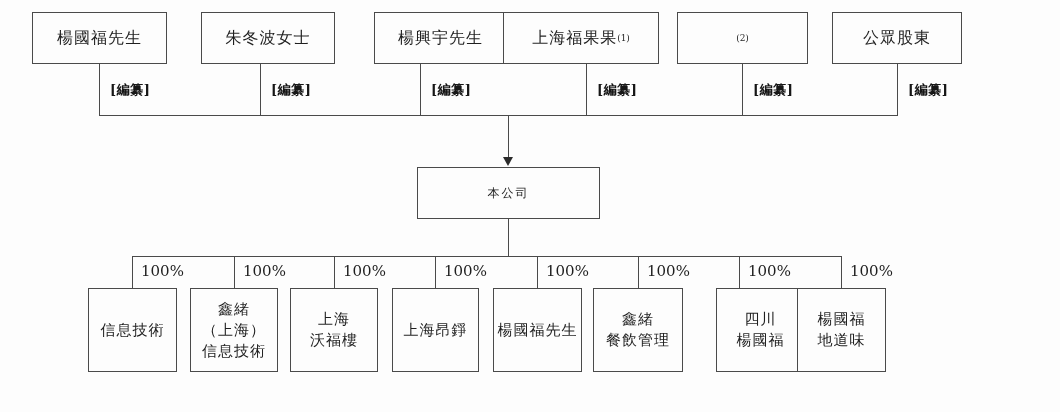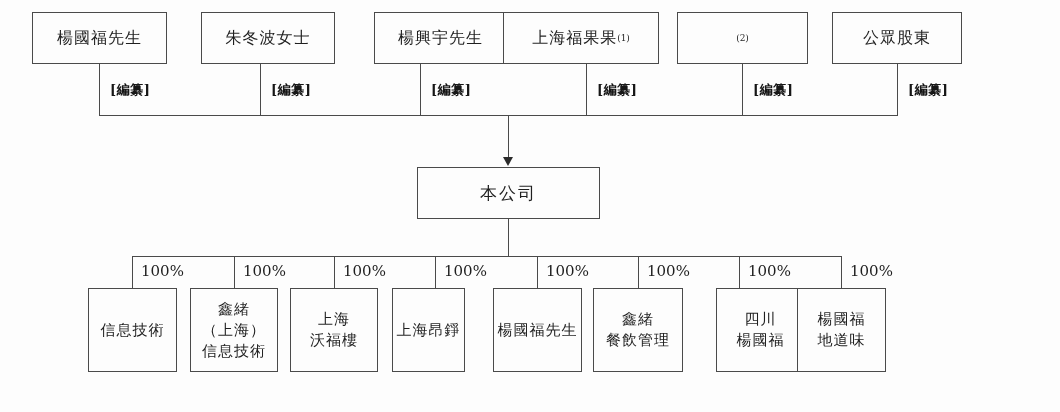--- a/index.html
+++ b/index.html
@@ -8,21 +8,21 @@
     font-family:"DejaVu Serif","Liberation Serif",serif;color:#1f1f1f;
     overflow:hidden;
   }
   .node{
     position:absolute;border:1px solid #4a4a4a;background:#fdfdfd;
     display:flex;align-items:center;justify-content:center;text-align:center;
     box-sizing:border-box;
   }
   .top-node{top:12px;height:52px;font-size:16px;letter-spacing:1px;}
   .top-node sup{font-size:9px;letter-spacing:0;}
-  .company-node{left:417px;top:167px;width:183px;height:52px;font-size:17px;letter-spacing:2px;}
+  .company-node{left:417px;top:167px;width:183px;height:52px;font-size:12px;letter-spacing:2px;}
   .sub-node{top:288px;height:84px;font-size:15px;line-height:21px;letter-spacing:1px;}
   .sub-node .nm{white-space:pre-line;}
   .vline,.hline{position:absolute;background:#4a4a4a;}
   .vline{width:1px;}
   .hline{height:1px;}
   .pct{
     position:absolute;top:262px;font-size:15px;color:#1f1f1f;
     font-family:"DejaVu Serif","Liberation Serif",serif;
   }
   .redact{
@@ -52,21 +52,21 @@
   .bus2{top:256px;left:132px;width:710px;}
   
   .cs{top:256px;height:32px;}
   .cs1{left:132px;} .cs2{left:234px;} .cs3{left:334px;} .cs4{left:435px;}
   .cs5{left:537px;} .cs6{left:638px;} .cs7{left:739px;} .cs8{left:841px;}
   
   .p1{left:141px;} .p2{left:243px;} .p3{left:343px;} .p4{left:444px;}
   .p5{left:546px;} .p6{left:647px;} .p7{left:748px;} .p8{left:850px;}
   
   .c1{left:88px;width:89px;}  .c2{left:190px;width:88px;}
-  .c3{left:290px;width:88px;} .c4{left:392px;width:73px;}
+  .c3{left:290px;width:88px;} .c4{left:392px;width:87px;}
   .c5{left:493px;width:89px;} .c6{left:593px;width:90px;}
   .c7{left:716px;width:89px;} .c8{left:797px;width:89px;}
 </style>
 </head>
 <body>
 
 <div class="node top-node s1">
     <span>楊國福先生</span>
     <sup></sup>
   </div>

